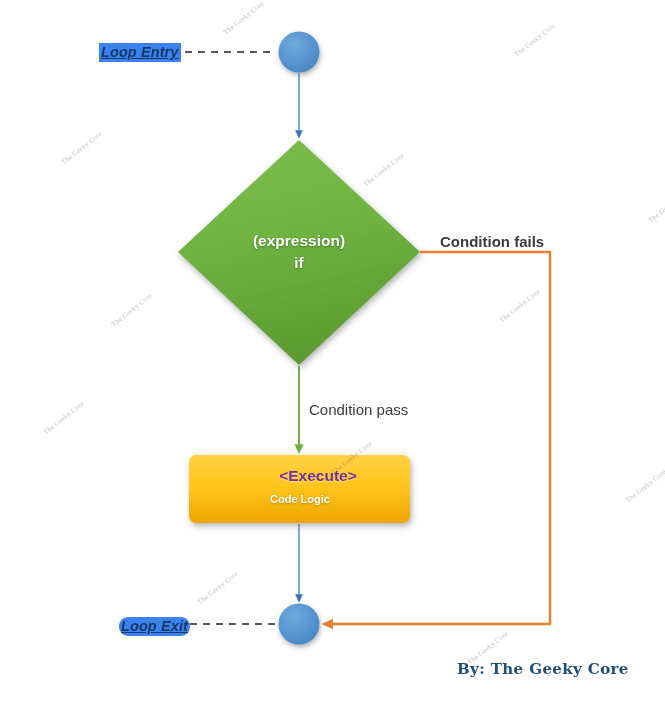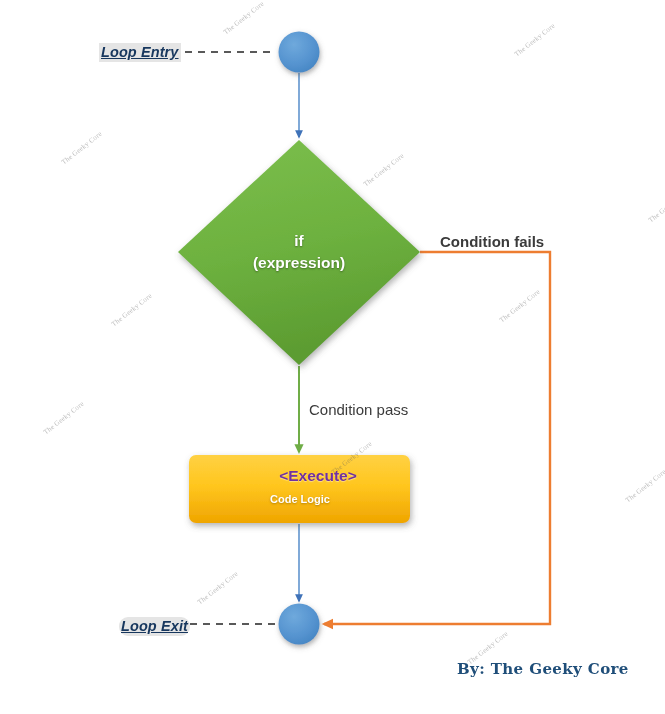--- a/index.html
+++ b/index.html
@@ -33,21 +33,21 @@
   .label {
     position: absolute;
     white-space: nowrap;
   }
 
   .loop-tag {
     font-style: italic;
     font-weight: bold;
     font-size: 14.5px;
     color: #17375E;
-    background: #e5e5e5;
+    background: #3b82f6;
     text-decoration: underline;
     letter-spacing: 0.1px;
     padding: 1px 2px 1px 2px;
     line-height: 17px;
   }
 
   #loop-entry-label { left: 99px; top: 43px; }
   #loop-exit-label  { left: 119px; top: 617px; border-radius: 9px; }
 
   .edge-label {
@@ -202,22 +202,22 @@
 
   <div class="label loop-tag" id="loop-entry-label">Loop Entry</div>
 
   <div class="label loop-tag" id="loop-exit-label">Loop Exit</div>
 
   <div class="label edge-label" id="condition-fails-label">Condition fails</div>
 
   <div class="label edge-label" id="condition-pass-label">Condition pass</div>
 
   <div class="node-text" id="diamond-text">
+    <div>(expression)</div>
     <div>if</div>
-    <div>(expression)</div>
   </div>
 
   <div class="node-text" id="exec-title">&lt;Execute&gt;</div>
   <div class="node-text" id="exec-subtitle">Code Logic</div>
 
   <div id="signature">By: The Geeky Core</div>
 
 </div>
 
 </body></html>

